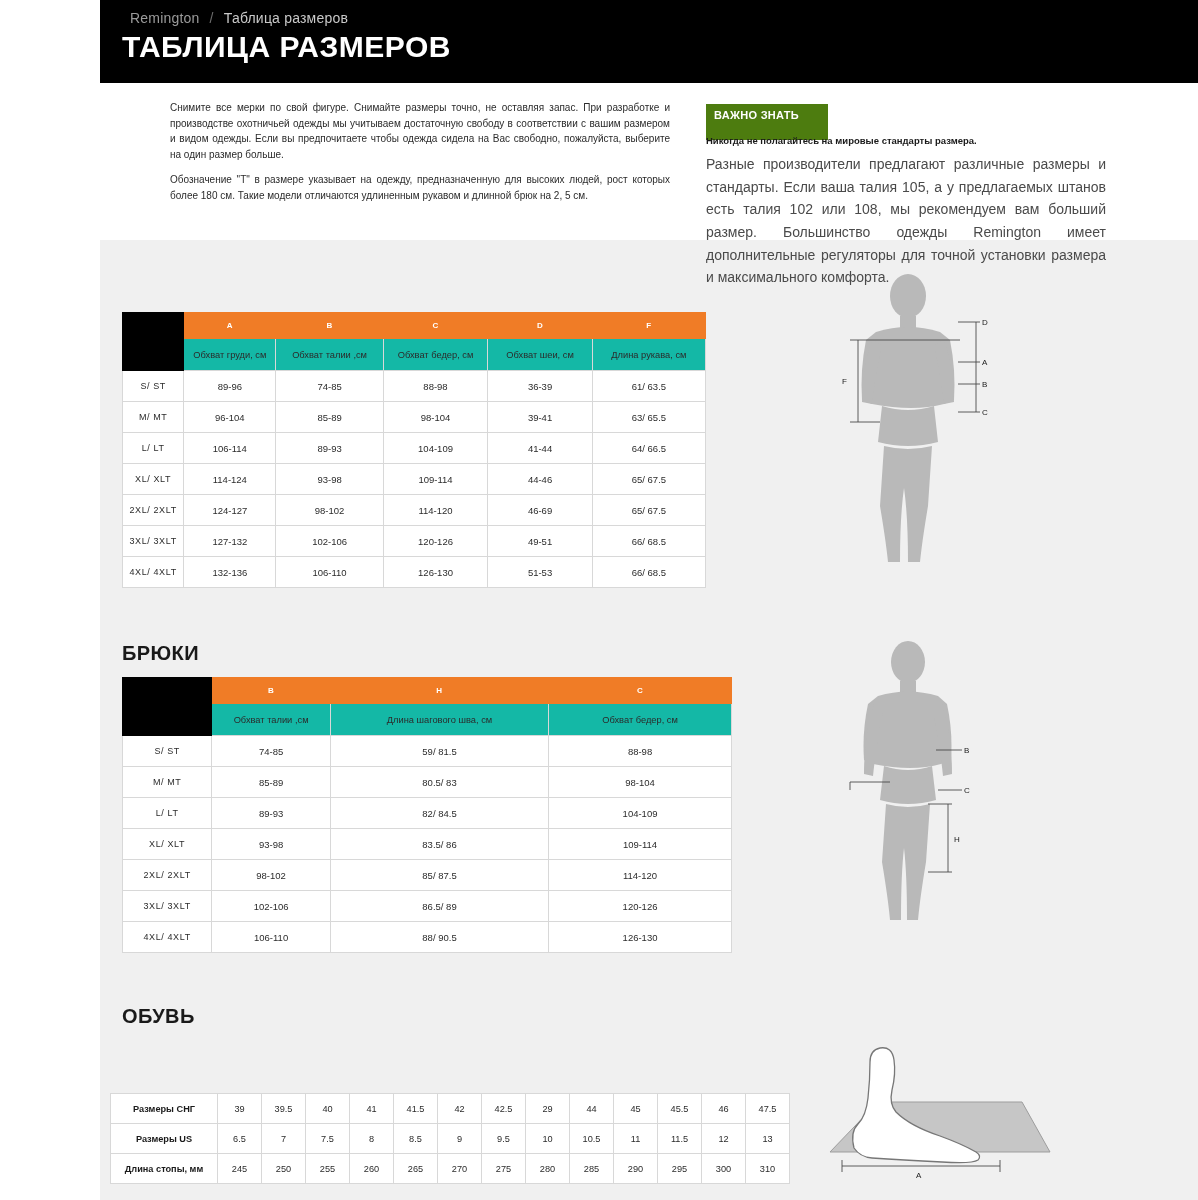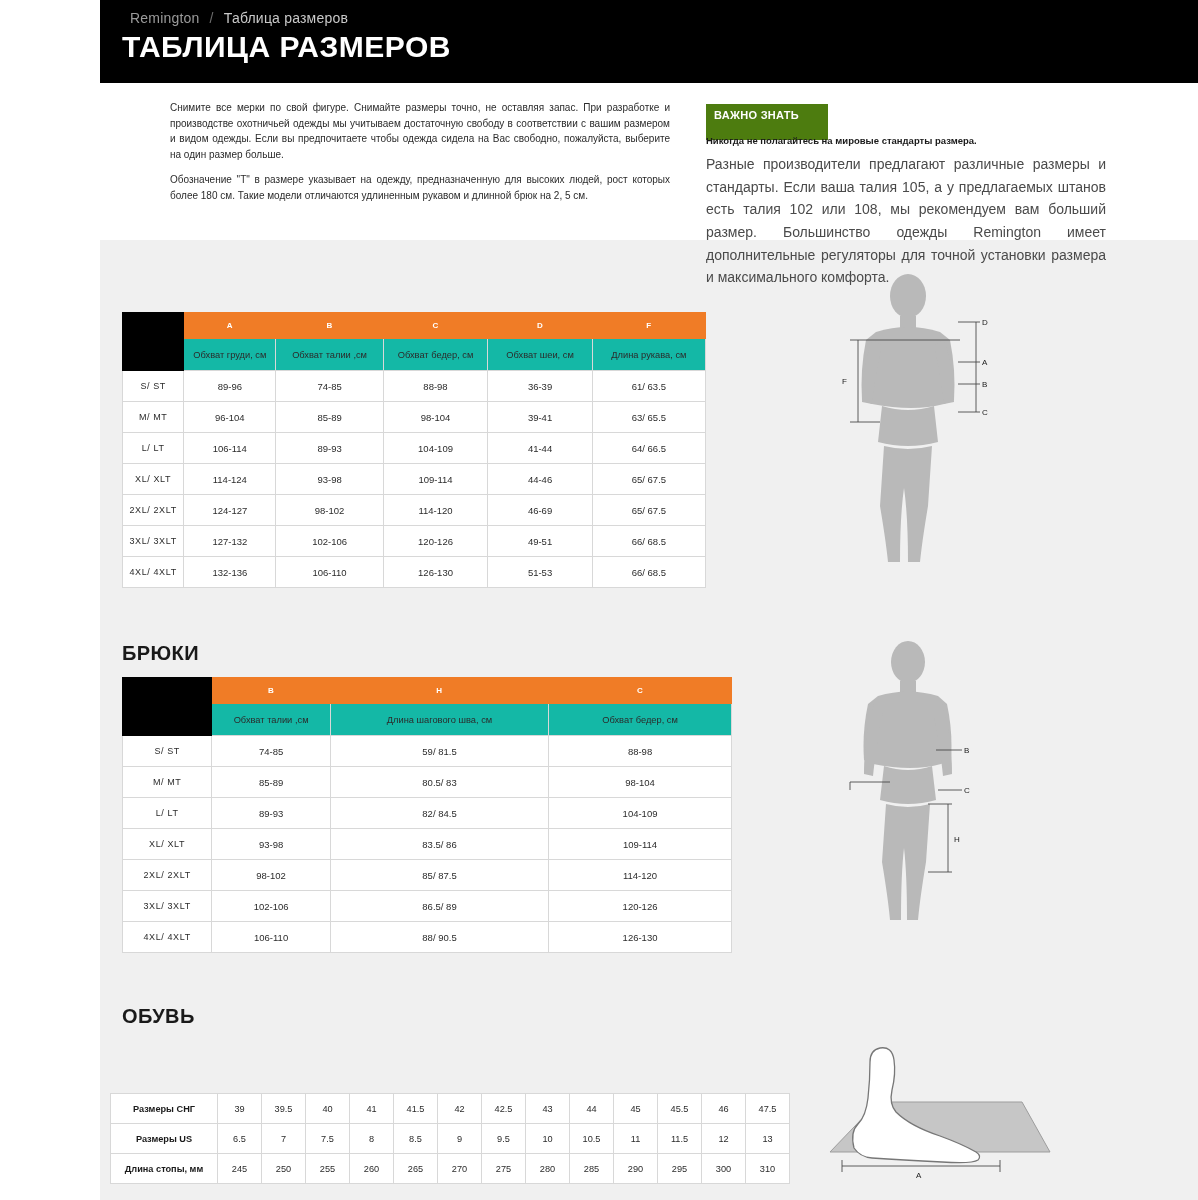--- a/index.html
+++ b/index.html
@@ -291,21 +291,21 @@
     <tbody>
         <tr>
       <td class="rowlbl">Размеры СНГ</td>
       <td class="cell">39</td>
       <td class="cell">39.5</td>
       <td class="cell">40</td>
       <td class="cell">41</td>
       <td class="cell">41.5</td>
       <td class="cell">42</td>
       <td class="cell">42.5</td>
-      <td class="cell">43</td>
+      <td class="cell">29</td>
       <td class="cell">44</td>
       <td class="cell">45</td>
       <td class="cell">45.5</td>
       <td class="cell">46</td>
       <td class="cell">47.5</td>
     </tr>
     <tr>
       <td class="rowlbl">Размеры US</td>
       <td class="cell">6.5</td>
       <td class="cell">7</td>

